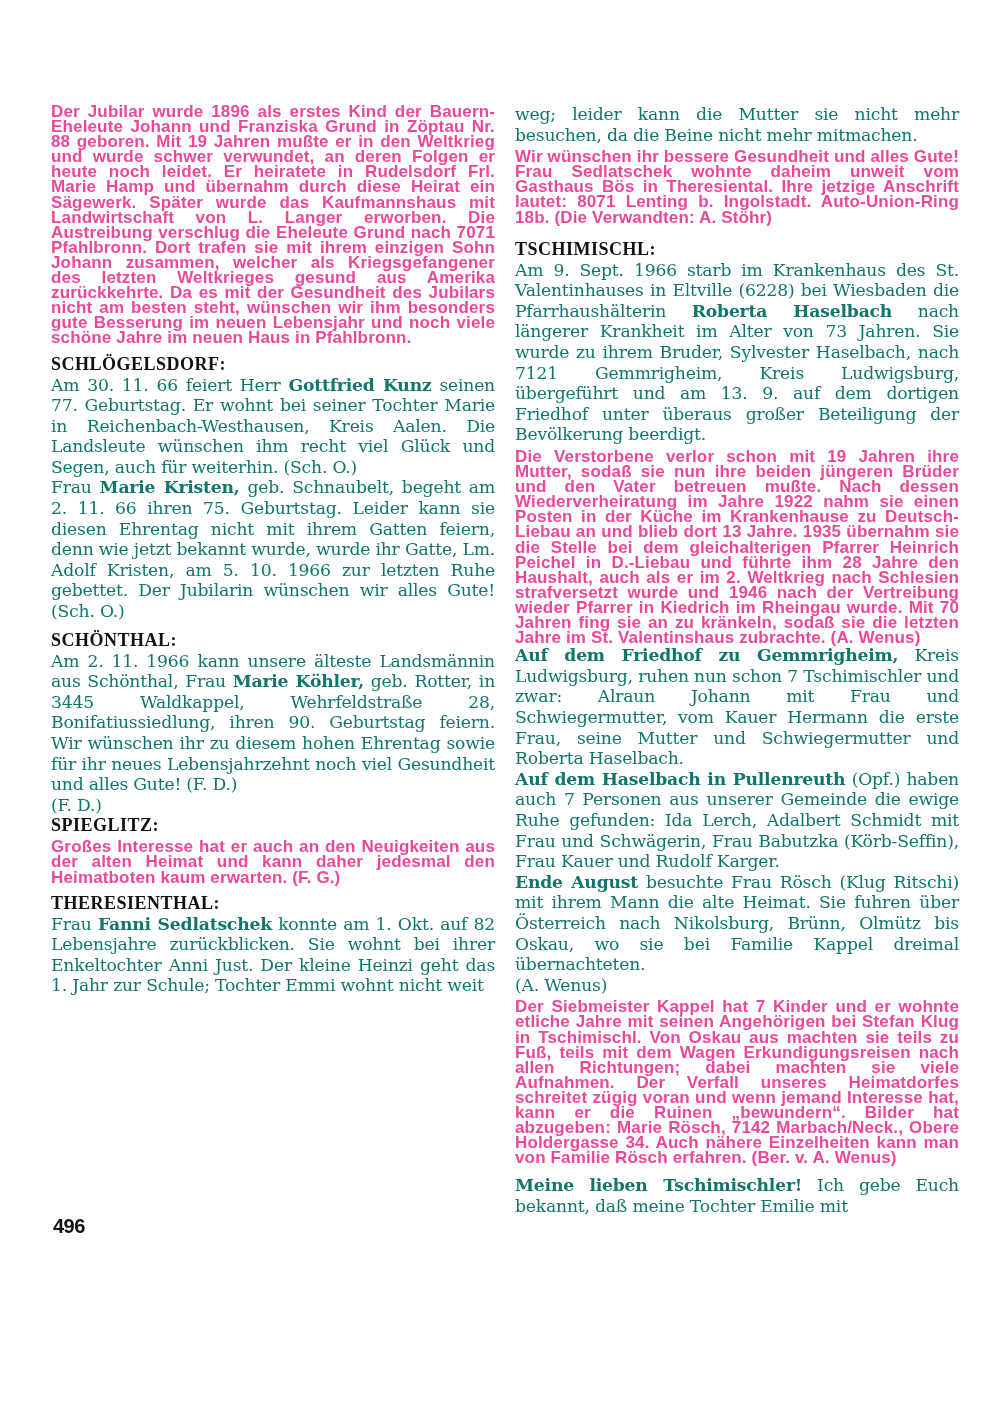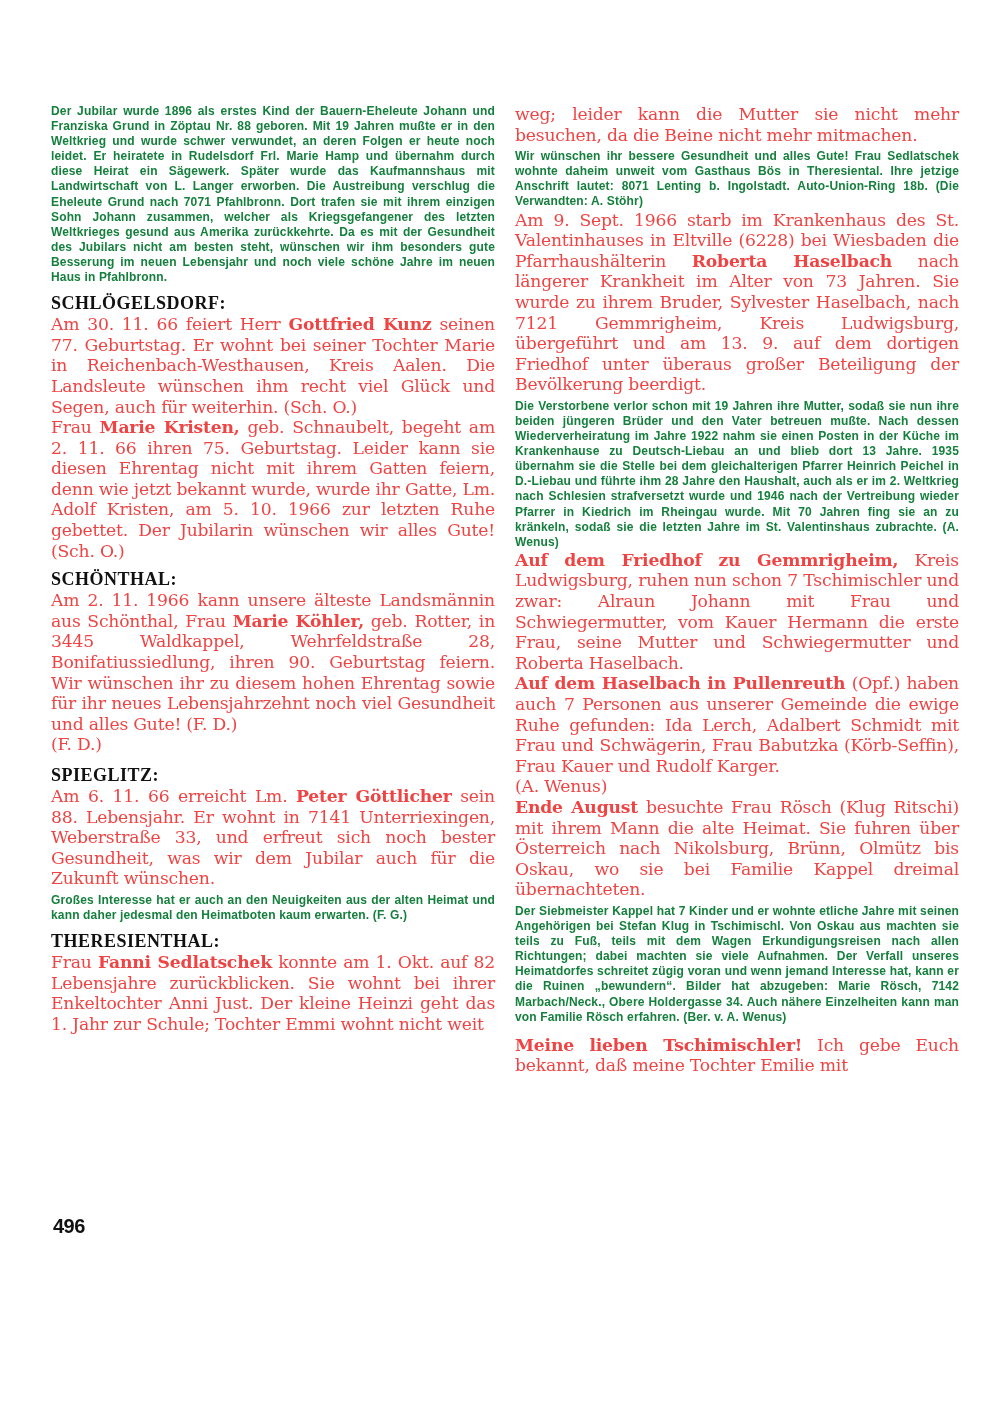--- a/index.html
+++ b/index.html
@@ -1,56 +1,56 @@
 <!DOCTYPE html>
 <html><head>
 <meta charset="utf-8">
 <style>
   html, body { margin: 0; padding: 0; background: #ffffff; }
   body { width: 1000px; height: 1407px; position: relative; overflow: hidden; color: #1a1a1a; }
   .col { position: absolute; top: 104px; width: 444px; text-align: justify; }
   .col-left { left: 51px; }
   .col-right { left: 515px; }
-  .small { font-family: "Liberation Sans", sans-serif; font-weight: bold; font-size: 12px; line-height: 15.1px; margin: 0; letter-spacing: 0.15px; color: #15803d; }
-  .large { font-family: "DejaVu Serif", serif; font-size: 17.2px; line-height: 20.6px; margin: 0; letter-spacing: -0.2px; color: #ef4444; }
+  .small { font-family: "Liberation Sans", sans-serif; font-weight: bold; font-size: 17px; line-height: 15.1px; margin: 0; letter-spacing: 0.15px; color: #ec4899; }
+  .large { font-family: "DejaVu Serif", serif; font-size: 17.2px; line-height: 20.6px; margin: 0; letter-spacing: -0.2px; color: #0f766e; }
   .large b { font-weight: bold; }
   .heading { font-family: "Liberation Serif", serif; font-weight: bold; font-size: 18px; line-height: 20px; margin: 8px 0 1px 0; letter-spacing: 0.5px; color: #111; }
   .right-align { text-align: left; }
   .gap-s { margin-top: 4px; }
   .page-number { position: absolute; left: 53px; top: 1215px; font-family: "Liberation Sans", sans-serif; font-weight: bold; font-size: 20px; letter-spacing: -0.5px; color: #111; }
 </style>
 </head>
 <body>
 
 <div class="col col-left">
   <p class="small">Der Jubilar wurde 1896 als erstes Kind der Bauern-Eheleute Johann und Franziska Grund in Zöptau Nr. 88 geboren. Mit 19 Jahren mußte er in den Weltkrieg und wurde schwer verwundet, an deren Folgen er heute noch leidet. Er heiratete in Rudelsdorf Frl. Marie Hamp und übernahm durch diese Heirat ein Sägewerk. Später wurde das Kaufmannshaus mit Landwirtschaft von L. Langer erworben. Die Austreibung verschlug die Eheleute Grund nach 7071 Pfahlbronn. Dort trafen sie mit ihrem einzigen Sohn Johann zusammen, welcher als Kriegsgefangener des letzten Weltkrieges gesund aus Amerika zurückkehrte. Da es mit der Gesundheit des Jubilars nicht am besten steht, wünschen wir ihm besonders gute Besserung im neuen Lebensjahr und noch viele schöne Jahre im neuen Haus in Pfahlbronn.</p>
 
   <h2 class="heading">SCHLÖGELSDORF:</h2>
   <p class="large"><span>Am 30. 11. 66 feiert Herr </span><b>Gottfried Kunz</b><span> seinen 77. Geburtstag. Er wohnt bei seiner Tochter Marie in Reichenbach-Westhausen, Kreis Aalen. Die Landsleute wünschen ihm recht viel Glück und Segen, auch für weiterhin. (Sch. O.)</span></p>
   <p class="large"><span>Frau </span><b>Marie Kristen,</b><span> geb. Schnaubelt, begeht am 2. 11. 66 ihren 75. Geburtstag. Leider kann sie diesen Ehrentag nicht mit ihrem Gatten feiern, denn wie jetzt bekannt wurde, wurde ihr Gatte, Lm. Adolf Kristen, am 5. 10. 1966 zur letzten Ruhe gebettet. Der Jubilarin wünschen wir alles Gute! (Sch. O.)</span></p>
 
   <h2 class="heading">SCHÖNTHAL:</h2>
   <p class="large"><span>Am 2. 11. 1966 kann unsere älteste Landsmännin aus Schönthal, Frau </span><b>Marie Köhler,</b><span> geb. Rotter, in 3445 Waldkappel, Wehrfeldstraße 28, Bonifatiussiedlung, ihren 90. Geburtstag feiern. Wir wünschen ihr zu diesem hohen Ehrentag sowie für ihr neues Lebensjahrzehnt noch viel Gesundheit und alles Gute! (F. D.)</span></p>
   <p class="large right-align">(F. D.)</p>
 
-  <h2 class="heading" style="margin-top:10px">SPIEGLITZ:</h2>
-  <p class="large"><span>Am 6. 11. 66 erreicht Lm. </span><b>Peter Göttlicher</b><span> sein 88. Lebensjahr. Er wohnt in 7141 Unterriexingen, Weberstraße 33, und erfreut sich noch bester Gesundheit, was wir dem Jubilar auch für die Zukunft wünschen.</span></p>
+  <h2 class="heading" style="margin-top:0">SPIEGLITZ:</h2>
   <p class="small gap-s">Großes Interesse hat er auch an den Neuigkeiten aus der alten Heimat und kann daher jedesmal den Heimatboten kaum erwarten. (F. G.)</p>
 
   <h2 class="heading">THERESIENTHAL:</h2>
   <p class="large"><span>Frau </span><b>Fanni Sedlatschek</b><span> konnte am 1. Okt. auf 82 Lebensjahre zurückblicken. Sie wohnt bei ihrer Enkeltochter Anni Just. Der kleine Heinzi geht das 1. Jahr zur Schule; Tochter Emmi wohnt nicht weit</span></p>
 </div>
 
 <div class="col col-right">
   <p class="large">weg; leider kann die Mutter sie nicht mehr besuchen, da die Beine nicht mehr mitmachen.</p>
   <p class="small gap-s">Wir wünschen ihr bessere Gesundheit und alles Gute! Frau Sedlatschek wohnte daheim unweit vom Gasthaus Bös in Theresiental. Ihre jetzige Anschrift lautet: 8071 Lenting b. Ingolstadt. Auto-Union-Ring 18b. (Die Verwandten: A. Stöhr)</p>
 
+  <h2 class="heading" style="margin-top:14px">TSCHIMISCHL:</h2>
   <p class="large"><span>Am 9. Sept. 1966 starb im Krankenhaus des St. Valentinhauses in Eltville (6228) bei Wiesbaden die Pfarrhaushälterin </span><b>Roberta Haselbach</b><span> nach längerer Krankheit im Alter von 73 Jahren. Sie wurde zu ihrem Bruder, Sylvester Haselbach, nach 7121 Gemmrigheim, Kreis Ludwigsburg, übergeführt und am 13. 9. auf dem dortigen Friedhof unter überaus großer Beteiligung der Bevölkerung beerdigt.</span></p>
   <p class="small gap-s">Die Verstorbene verlor schon mit 19 Jahren ihre Mutter, sodaß sie nun ihre beiden jüngeren Brüder und den Vater betreuen mußte. Nach dessen Wiederverheiratung im Jahre 1922 nahm sie einen Posten in der Küche im Krankenhause zu Deutsch-Liebau an und blieb dort 13 Jahre. 1935 übernahm sie die Stelle bei dem gleichalterigen Pfarrer Heinrich Peichel in D.-Liebau und führte ihm 28 Jahre den Haushalt, auch als er im 2. Weltkrieg nach Schlesien strafversetzt wurde und 1946 nach der Vertreibung wieder Pfarrer in Kiedrich im Rheingau wurde. Mit 70 Jahren fing sie an zu kränkeln, sodaß sie die letzten Jahre im St. Valentinshaus zubrachte. (A. Wenus)</p>
   <p class="large"><b>Auf dem Friedhof zu Gemmrigheim,</b><span> Kreis Ludwigsburg, ruhen nun schon 7 Tschimischler und zwar: Alraun Johann mit Frau und Schwiegermutter, vom Kauer Hermann die erste Frau, seine Mutter und Schwiegermutter und Roberta Haselbach.</span></p>
   <p class="large"><b>Auf dem Haselbach in Pullenreuth</b><span> (Opf.) haben auch 7 Personen aus unserer Gemeinde die ewige Ruhe gefunden: Ida Lerch, Adalbert Schmidt mit Frau und Schwägerin, Frau Babutzka (Körb-Seffin), Frau Kauer und Rudolf Karger.</span></p>
+  <p class="large"><b>Ende August</b><span> besuchte Frau Rösch (Klug Ritschi) mit ihrem Mann die alte Heimat. Sie fuhren über Österreich nach Nikolsburg, Brünn, Olmütz bis Oskau, wo sie bei Familie Kappel dreimal übernachteten.</span></p>
   <p class="large right-align">(A. Wenus)</p>
-  <p class="large"><b>Ende August</b><span> besuchte Frau Rösch (Klug Ritschi) mit ihrem Mann die alte Heimat. Sie fuhren über Österreich nach Nikolsburg, Brünn, Olmütz bis Oskau, wo sie bei Familie Kappel dreimal übernachteten.</span></p>
   <p class="small gap-s">Der Siebmeister Kappel hat 7 Kinder und er wohnte etliche Jahre mit seinen Angehörigen bei Stefan Klug in Tschimischl. Von Oskau aus machten sie teils zu Fuß, teils mit dem Wagen Erkundigungsreisen nach allen Richtungen; dabei machten sie viele Aufnahmen. Der Verfall unseres Heimatdorfes schreitet zügig voran und wenn jemand Interesse hat, kann er die Ruinen „bewundern“. Bilder hat abzugeben: Marie Rösch, 7142 Marbach/Neck., Obere Holdergasse 34. Auch nähere Einzelheiten kann man von Familie Rösch erfahren. (Ber. v. A. Wenus)</p>
   <p class="large" style="margin-top:10px"><b>Meine lieben Tschimischler!</b><span> Ich gebe Euch bekannt, daß meine Tochter Emilie mit</span></p>
 </div>
 
 <div class="page-number">496</div>
 
 </body></html>

